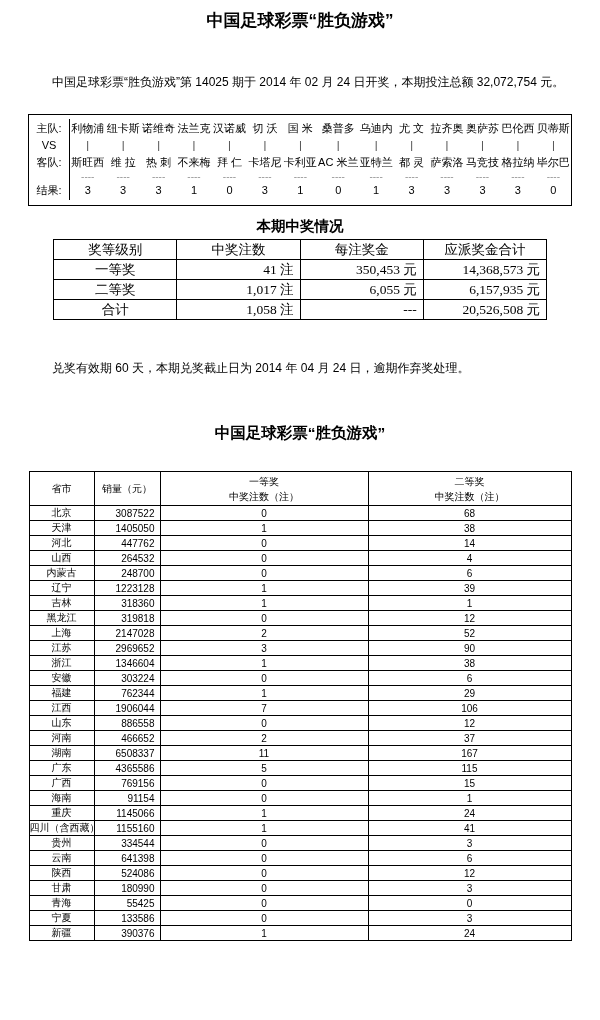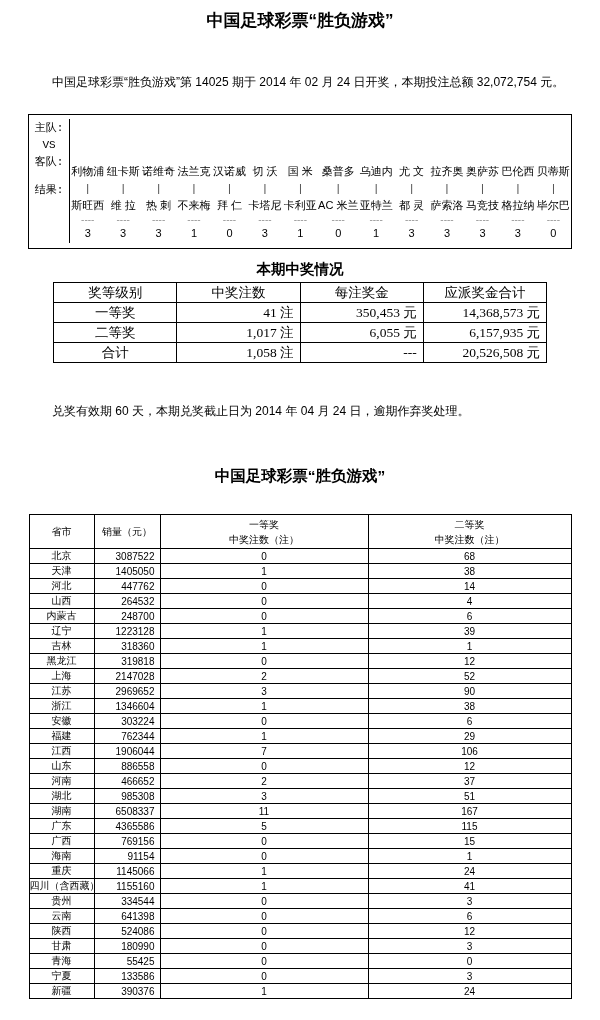--- a/index.html
+++ b/index.html
@@ -15,25 +15,25 @@
 
   
   .para { margin:37px 28px 0 28px; font-size:12px; line-height:25px; text-indent:2em; text-align:justify; }
   .para.notice { margin-top:36px; }
 
   
   .match-table {
     margin:19px 28px 0 28px; border:1px solid #000; display:flex;
     font-size:11px; line-height:1; padding:4px 0 5px 0;
   }
-  .label-col { width:40px; border-right:1px solid #000; text-align:left; flex:0 0 auto;font-family:Liberation Mono, monospace; }
+  .label-col { width:40px; border-right:1px solid #000; text-align:left; flex:0 0 auto; }
   .label-col > div, .match-col > div { height:19px; display:flex; align-items:center; justify-content:center; }
   .label-col .r-vs, .match-col .m-vs { height:15px; }
   .label-col .r-sep, .match-col .m-sep { height:9px; }
-  .match-cols { flex:1; display:flex;margin-top:43px; }
+  .match-cols { flex:1; display:flex; }
   .match-col { flex:1; text-align:center; white-space:nowrap; }
   .m-sep { color:#999; font-size:10px; letter-spacing:0; }
   .m-vs { color:#444; }
 
   
   .prize-title { margin-top:11px; text-align:center; font-size:14.5px; font-weight:bold; }
   table.prize {
     border-collapse:collapse; table-layout:fixed;
     margin:3px auto 0 auto; width:494px;
     font-family:"Liberation Serif","DejaVu Serif",serif; font-size:13.5px;
@@ -330,26 +330,20 @@
           <td class="p-first">0</td>
           <td class="p-second">12</td>
         </tr>
         <tr>
           <td class="p-name">河南</td>
           <td class="p-sales">466652</td>
           <td class="p-first">2</td>
           <td class="p-second">37</td>
         </tr>
         <tr>
-          <td class="p-name">湖北</td>
-          <td class="p-sales">985308</td>
-          <td class="p-first">3</td>
-          <td class="p-second">51</td>
-        </tr>
-        <tr>
           <td class="p-name">湖南</td>
           <td class="p-sales">6508337</td>
           <td class="p-first">11</td>
           <td class="p-second">167</td>
         </tr>
         <tr>
           <td class="p-name">广东</td>
           <td class="p-sales">4365586</td>
           <td class="p-first">5</td>
           <td class="p-second">115</td>

